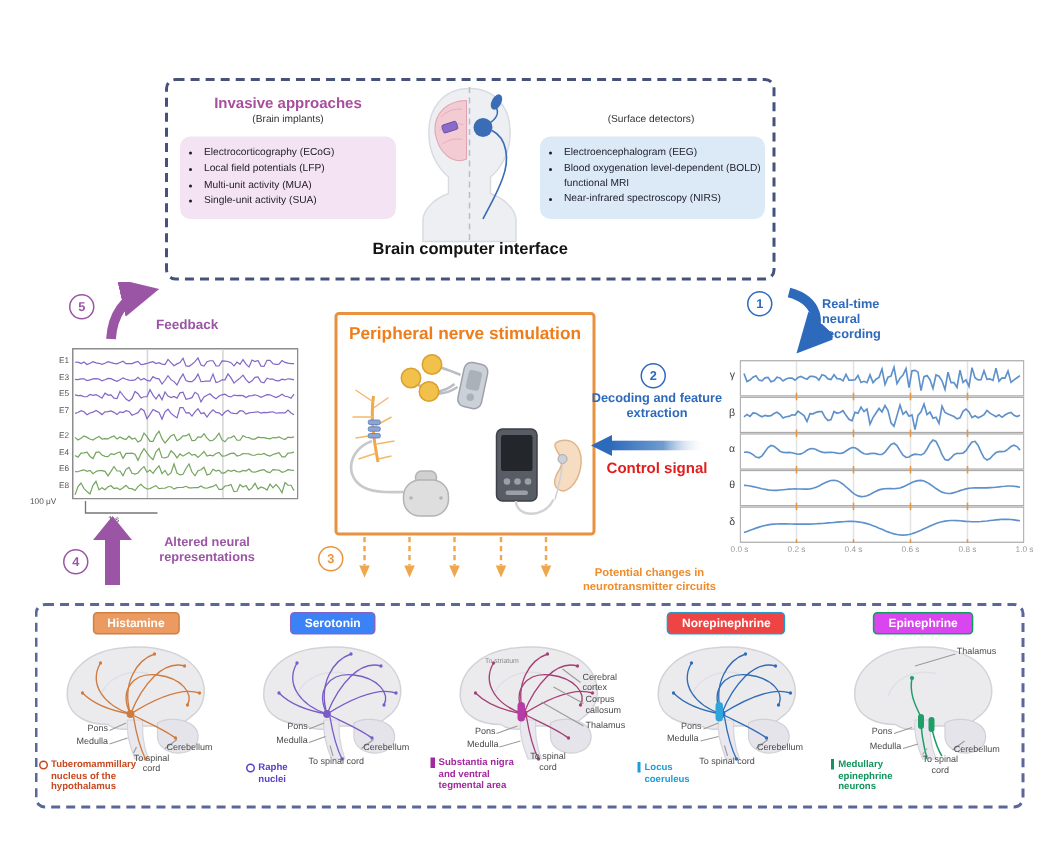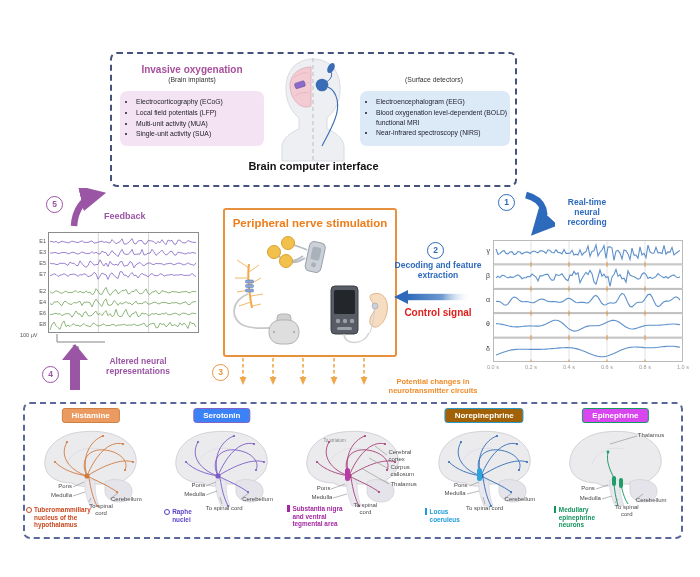--- a/index.html
+++ b/index.html
@@ -40,21 +40,21 @@
   .marker-circle{display:inline-block;width:4px;height:4px;border:1.2px solid currentColor;border-radius:50%;
                  margin:1px 2px 0 0;flex:0 0 auto;}
   .marker-bar{display:inline-block;width:2.5px;height:7px;background:currentColor;margin:0 2.5px 0 0;flex:0 0 auto;}
 </style>
 </head>
 <body>
 
 <div id="fig">
 
   <div id="bci-box" class="abs">
-    <div class="bci-title" style="left:6px;top:10px;width:148px;color:#a84f9c;">Invasive oxygenation</div>
+    <div class="bci-title" style="left:6px;top:10px;width:148px;color:#a84f9c;">Invasive approaches</div>
     <div class="bci-sub" style="left:6px;top:22px;width:148px;">(Brain implants)</div>
     <div class="bci-panel" style="left:8px;top:37px;width:144px;height:55px;background:#f4e3f3;">
       <ul id="invasive-list">
           <li>Electrocorticography (ECoG)</li>
           <li>Local field potentials (LFP)</li>
           <li>Multi-unit activity (MUA)</li>
           <li>Single-unit activity (SUA)</li>
         </ul>
     </div>
 
@@ -197,21 +197,21 @@
 
   <div class="circled" style="left:498px;top:194px;border-color:#2e6abc;color:#2e6abc;">1</div>
   <svg class="abs" style="left:519px;top:190px;" width="36" height="48" viewBox="0 0 36 48">
     <defs>
         <marker id="mh-blue" markerWidth="4" markerHeight="4" refX="2.4" refY="2" orient="auto">
       <path d="M0,0 L4,2 L0,4 Z" fill="#2e6abc"></path>
         </marker>
       </defs>
     <path d="M7,5 C26,10 30,26 19,38" stroke="#2e6abc" stroke-width="6.5" fill="none" marker-end="url(#mh-blue)"></path>
   </svg>
-  <div class="abs flow-blue preline" style="left:548px;top:197px;width:78px;font-size:8.5px;text-align:center;">Real-time
+  <div class="abs flow-blue preline" style="left:548px;top:197px;width:78px;font-size:8.5px;">Real-time
 neural
 recording</div>
 
   <svg id="band-svg" class="abs" style="left:493px;top:240px;" width="190" height="122" viewBox="0 0 190 122">
       <line x1="38.0" y1="1" x2="38.0" y2="121" stroke="#e2e2e2"></line>
       <line x1="76.0" y1="1" x2="76.0" y2="121" stroke="#e2e2e2"></line>
       <line x1="114.0" y1="1" x2="114.0" y2="121" stroke="#e2e2e2"></line>
       <line x1="152.0" y1="1" x2="152.0" y2="121" stroke="#e2e2e2"></line>
       <rect x="0.5" y="0.5" width="189" height="23.4" fill="none" stroke="#aaaaaa" stroke-width="0.8"></rect>
       <path d="M3.0,9.0L5.0,14.4L7.0,13.4L9.0,11.5L11.0,10.5L13.0,13.4L15.0,13.9L17.0,11.9L19.0,11.6L21.0,14.5L23.0,13.9L25.0,11.5L27.0,12.0L29.0,14.0L31.0,12.7L33.0,12.0L35.0,12.1L37.0,13.5L39.0,11.7L41.0,11.0L43.0,12.0L45.0,12.8L47.0,10.9L49.0,10.9L51.0,11.5L53.0,13.4L55.0,9.8L57.0,10.5L59.0,12.6L61.0,13.0L63.0,9.8L65.0,12.4L67.0,12.6L69.0,13.9L71.0,9.6L73.0,13.4L75.0,13.4L77.0,13.2L79.0,10.3L81.0,15.0L83.0,14.2L85.0,15.1L87.0,9.9L89.0,15.1L91.0,12.8L93.0,11.6L95.0,6.0L97.0,16.3L99.0,11.4L101.0,10.7L103.0,4.9L105.0,15.8L107.0,12.2L109.0,10.0L111.0,5.7L113.0,18.4L115.0,7.1L117.0,6.9L119.0,8.1L121.0,20.4L123.0,11.1L125.0,10.4L127.0,13.1L129.0,19.0L131.0,10.0L133.0,10.8L135.0,13.9L137.0,19.6L139.0,8.1L141.0,15.1L143.0,15.1L145.0,18.3L147.0,6.8L149.0,15.0L151.0,13.3L153.0,17.6L155.0,5.1L157.0,11.8L159.0,13.3L161.0,13.1L163.0,7.2L165.0,12.9L167.0,12.6L169.0,13.6L171.0,5.4L173.0,14.2L175.0,11.9L177.0,12.1L179.0,7.4L181.0,14.9L183.0,13.2L185.0,11.8L187.0,10.4" fill="none" stroke="#5e91cb" stroke-width="1.1"></path>
@@ -404,21 +404,21 @@
         <div class="anat-label" style="left: 58px; top: 98px; width: 40px; text-align: center;">To spinal
 cord</div>
         <div class="nt-caption" style="left: 0px; top: 101px; width: 64px; color: rgb(163, 39, 160);">
           <span class="marker-bar"></span>
           <span class="cap-text">Substantia nigra
 and ventral
 tegmental area</span>
         </div>
       </div>
       <div class="brain-panel">
-        <div class="nt-pill" style="background: #a16207; border-color: rgb(37, 152, 204);">Norepinephrine</div>
+        <div class="nt-pill" style="background: #ef4444; border-color: rgb(37, 152, 204);">Norepinephrine</div>
         <svg width="131" height="129" viewBox="0 0 131 129" style="position: absolute; left: 0px; top: 0px;">
           <g transform="translate(12,22)">
             <path d="M8,40 C6,22 22,8 44,6 C68,3 90,10 97,25 C102,36 98,47 90,52 C86,56 80,58 74,58 L56,58 C50,61 40,61 35,57 C22,57 10,52 8,40 Z" fill="#ebebee" stroke="#d2d2d8" stroke-width="1"></path>
             <path d="M30,38 C34,26 48,20 62,23" fill="none" stroke="#dfe0e6" stroke-width="1"></path>
             <path d="M68,56 C74,52 86,53 92,58 C97,63 96,72 88,75 C79,78 69,74 68,66 Z" fill="#e4e4ea" stroke="#d0d0d6" stroke-width="0.8"></path>
             <path d="M48,54 C47,62 49,70 53,80 L62,80 C58,70 58,62 58,54 Z" fill="#e8e8ee" stroke="#d4d4da" stroke-width="0.8"></path>
             <path d="M50,50 C38,48 26,44 18,36" fill="none" stroke="#2f6cb5" stroke-width="0.9"></path>
             <path d="M50,50 C32,44 22,30 30,16" fill="none" stroke="#2f6cb5" stroke-width="0.9"></path>
             <path d="M50,50 C44,30 54,14 66,10" fill="none" stroke="#2f6cb5" stroke-width="0.9"></path>
             <path d="M50,50 C58,30 72,14 86,18" fill="none" stroke="#2f6cb5" stroke-width="0.9"></path>

